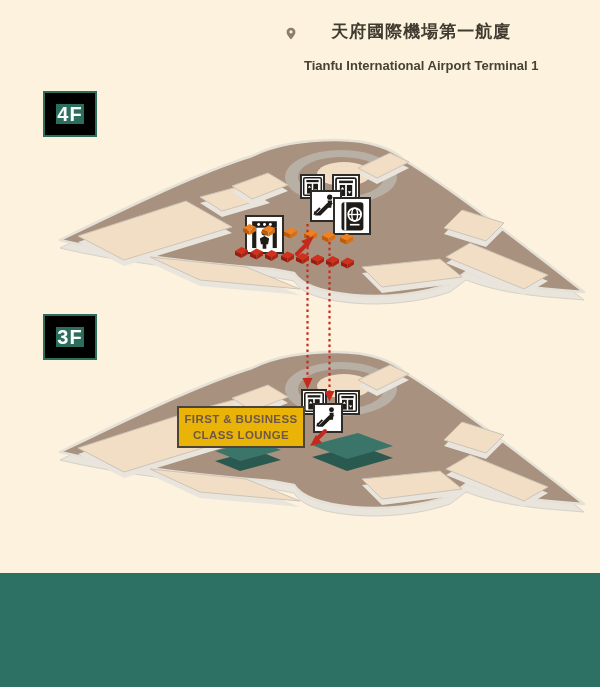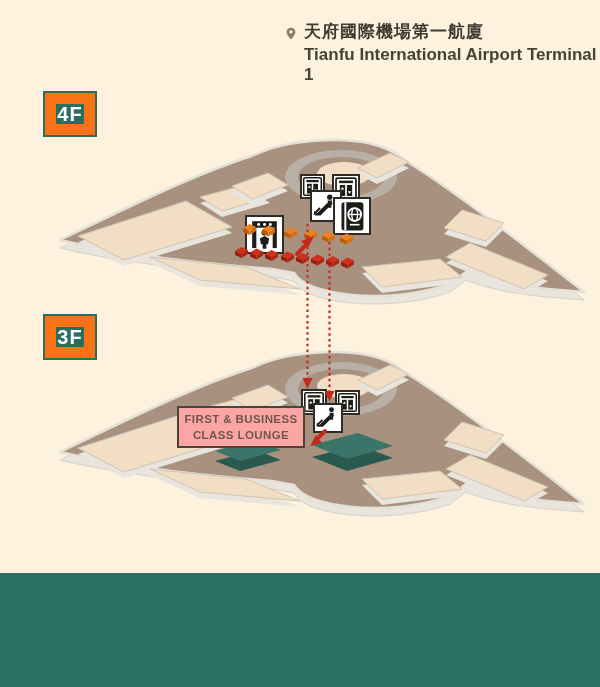--- a/index.html
+++ b/index.html
@@ -19,32 +19,32 @@
   .hub-core{fill:#f2dec4;}
   .map-icon-box{fill:#ffffff;stroke:#2f2b27;stroke-width:2;}
   .dotted-route{stroke:#c42a1c;stroke-width:2.2;stroke-dasharray:2.5 3.2;fill:none;}
   .route-arrowhead{fill:#c42a1c;}
   .red-arrow{stroke:#c4291c;stroke-width:4;fill:none;stroke-linecap:round;}
   .teal-slab-side{fill:#2a5950;}
   .teal-slab-top{fill:#3b7569;}
   
   .header{position:absolute;left:284px;top:22px;z-index:2;display:flex;gap:6px;}
   .pin{width:14px;height:19px;color:#8d7e6a;flex:0 0 auto;margin-top:2px;}
-  .title-zh{font-size:17px;font-weight:bold;color:#403b30;letter-spacing:1px;line-height:1.2;}
-  .title-en{font-size:17px;font-weight:600;color:#474234;margin-top:3px;}
+  .title-zh{font-size:17px;font-weight:bold;color:#403b30;letter-spacing:1px;line-height:1.2;text-align:center;}
+  .title-en{font-size:13px;font-weight:600;color:#474234;margin-top:16px;}
   
   .floor-badge{position:absolute;left:43px;width:54px;height:46px;z-index:2;
-    border:2px solid #2c6e5e;background:#f97316;padding:11px;box-sizing:border-box;}
+    border:2px solid #2c6e5e;background:#000000;padding:11px;box-sizing:border-box;}
   .floor-badge .inner{width:100%;height:100%;background:#2c6e5e;color:#fff;
     display:flex;align-items:center;justify-content:center;
     font-size:20px;font-weight:bold;letter-spacing:1px;}
   #badge-4f{top:91px;} #badge-3f{top:314px;}
   
   .lounge-label{position:absolute;left:177px;top:406px;width:128px;height:42px;z-index:2;
-    background:#fca5a5;border:2px solid #4b4238;box-sizing:border-box;
+    background:#eab308;border:2px solid #4b4238;box-sizing:border-box;
     display:flex;flex-direction:column;align-items:center;justify-content:center;
     font-size:11.5px;font-weight:bold;letter-spacing:.4px;color:#6d5848;line-height:1.4;
     text-align:center;}
   
   .legend-bar{position:absolute;left:0;top:573px;width:600px;height:114px;background:#2d7164;z-index:2;}
 </style>
 </head>
 <body>
 
 <svg id="map-svg" viewBox="0 0 600 687" xmlns="http://www.w3.org/2000/svg">

